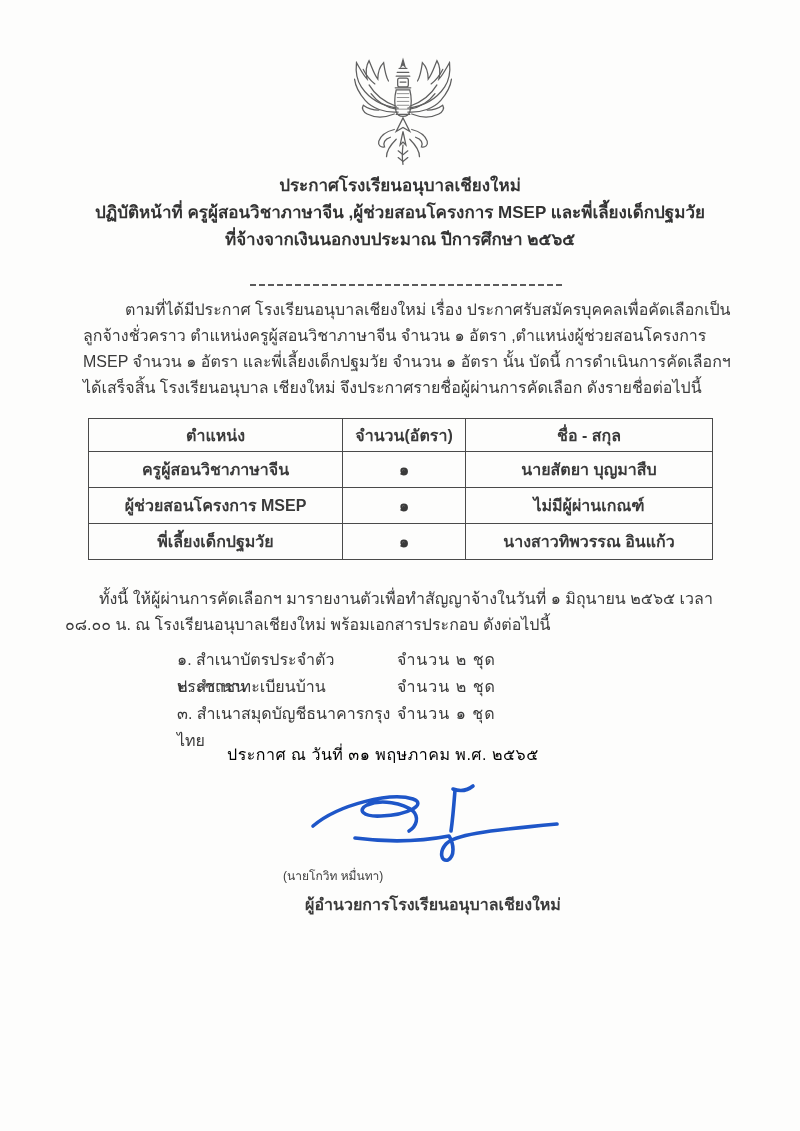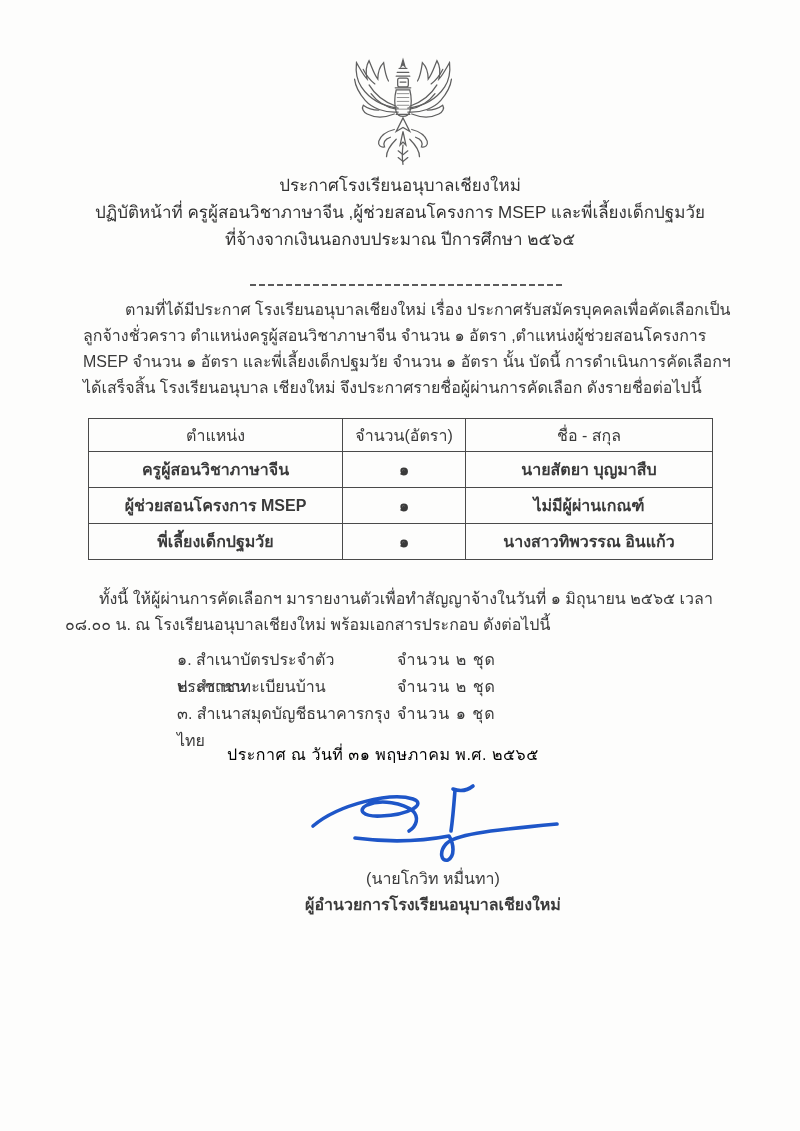--- a/index.html
+++ b/index.html
@@ -8,47 +8,47 @@
     background:#f4f4f2;
     font-family:"Liberation Sans","DejaVu Sans",sans-serif;
     -webkit-font-smoothing:antialiased;
   }
   .page{
     position:relative;width:800px;height:1131px;
     background:#fdfdfc;color:#383838;overflow:hidden;
   }
   .emblem{position:absolute;left:340px;top:56px;width:126px;height:116px;}
   .title-block{position:absolute;left:0;top:172px;width:800px;text-align:center;}
-  .title-line{font-weight:normal;font-size:17px;line-height:27px;color:#333;}
+  .title-line{font-weight:bold;font-size:17px;line-height:27px;color:#333;}
   .divider{
     position:absolute;left:250px;top:284px;width:314px;height:2px;
     background:repeating-linear-gradient(90deg,#5c5c5c 0 6px,transparent 6px 9px);
   }
   .para{position:absolute;font-size:16px;line-height:26px;color:#3a3a3a;text-align:left;}
   .para1{left:83px;top:297px;width:648px;text-indent:42px;}
   .para2{left:65px;top:586px;width:664px;text-indent:34px;}
   table.result{
     position:absolute;left:88px;top:418px;width:624px;
     border-collapse:collapse;table-layout:fixed;
     font-size:16px;color:#3a3a3a;
   }
   table.result th,table.result td{
     border:1.5px solid #4a4a4a;text-align:center;vertical-align:middle;
     padding:0;
   }
-  table.result th{font-weight:normal;height:32px;margin-left:32px;}
+  table.result th{font-weight:bold;height:32px;margin-left:32px;}
   table.result td{height:35px;font-weight:bold;}
   .col-pos{width:254px;} .col-num{width:123px;} .col-name{width:247px;}
   .doc-list{position:absolute;left:177px;top:646px;width:480px;font-size:16px;color:#3a3a3a;}
   .doc-item{display:flex;height:27px;line-height:27px;}
   .doc-label{width:220px;}
   .doc-qty{letter-spacing:1px;}
   .date-line{position:absolute;left:227px;top:742px;font-size:16px;color:#000000;letter-spacing:0.5px;}
   .signature{position:absolute;left:305px;top:782px;width:260px;height:84px;}
-  .signer-name{position:absolute;left:283px;top:866px;width:300px;text-align:center;font-size:16px;color:#3a3a3a;}
+  .signer-name{position:absolute;left:283px;top:866px;width:300px;font-size:12px;color:#3a3a3a;}
   .signer-title{position:absolute;left:283px;top:892px;width:300px;text-align:center;font-size:16px;color:#3a3a3a;font-weight:bold;}
 </style>
 </head>
 <body>
 
 <div class="page">
 
   <svg class="emblem" viewBox="0 0 130 116" xmlns="http://www.w3.org/2000/svg">
     <defs>
       <g id="gh" stroke="#5f5f5f" stroke-width="1.3" fill="none" stroke-linecap="round">

